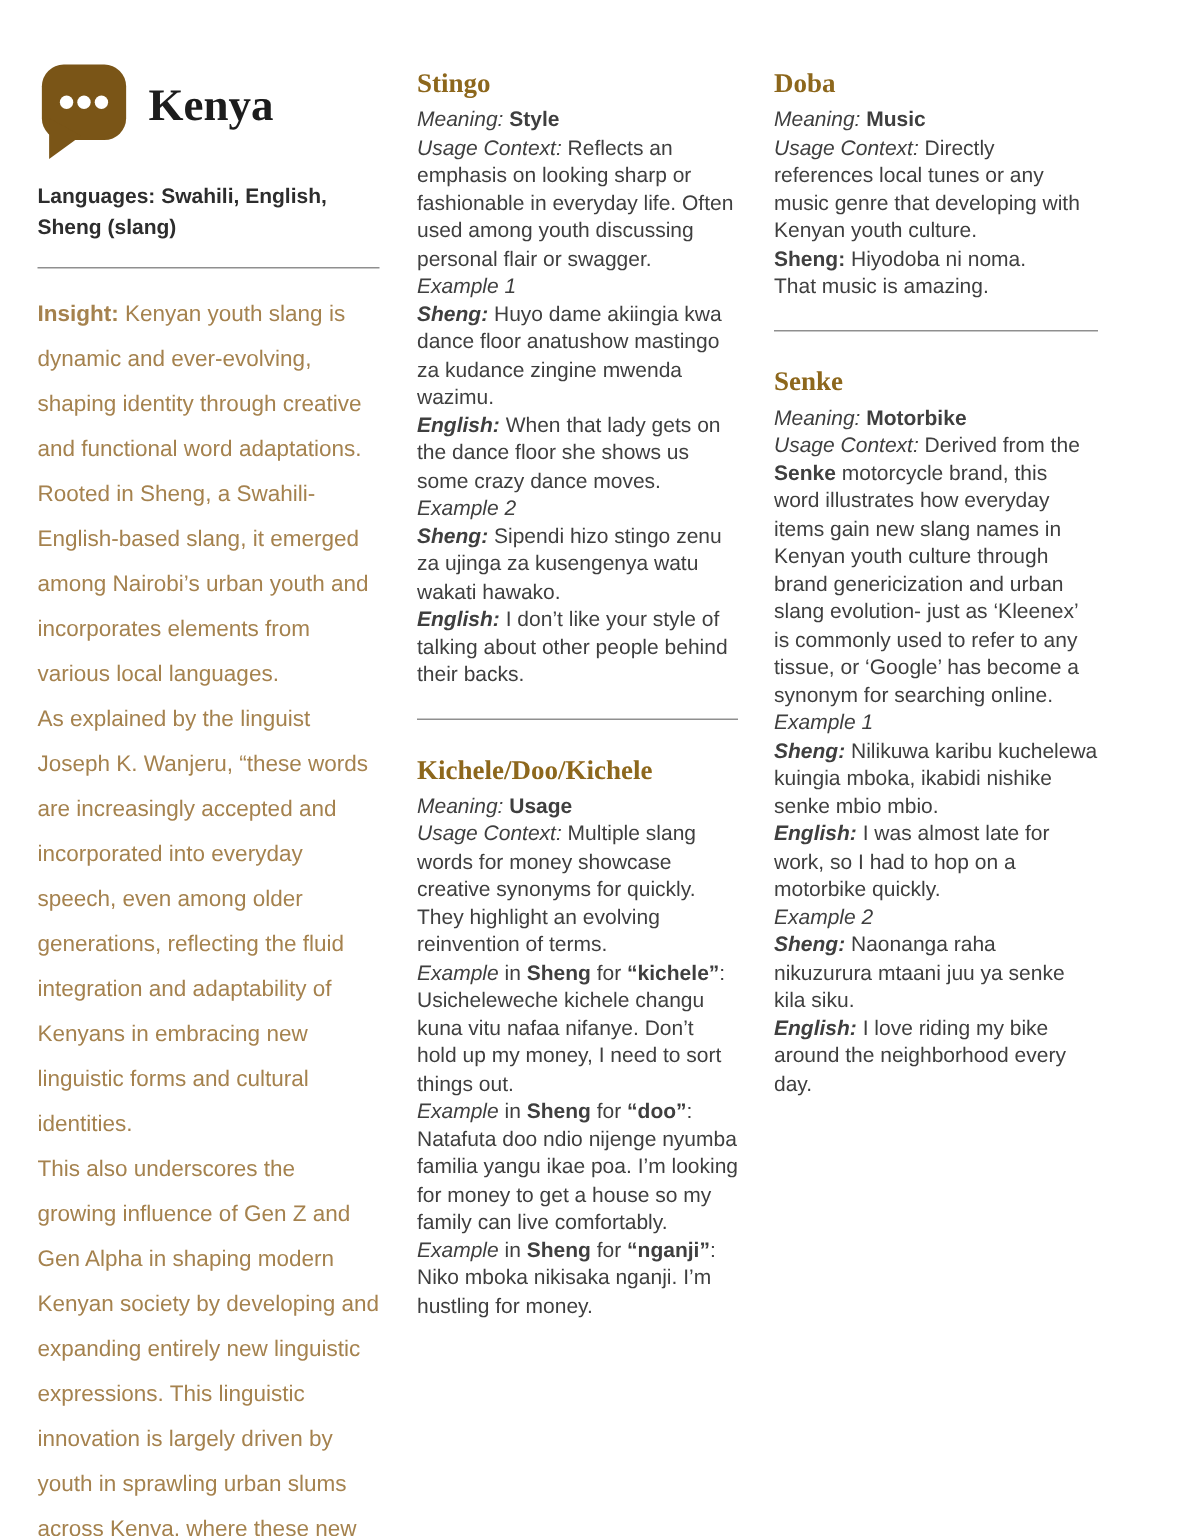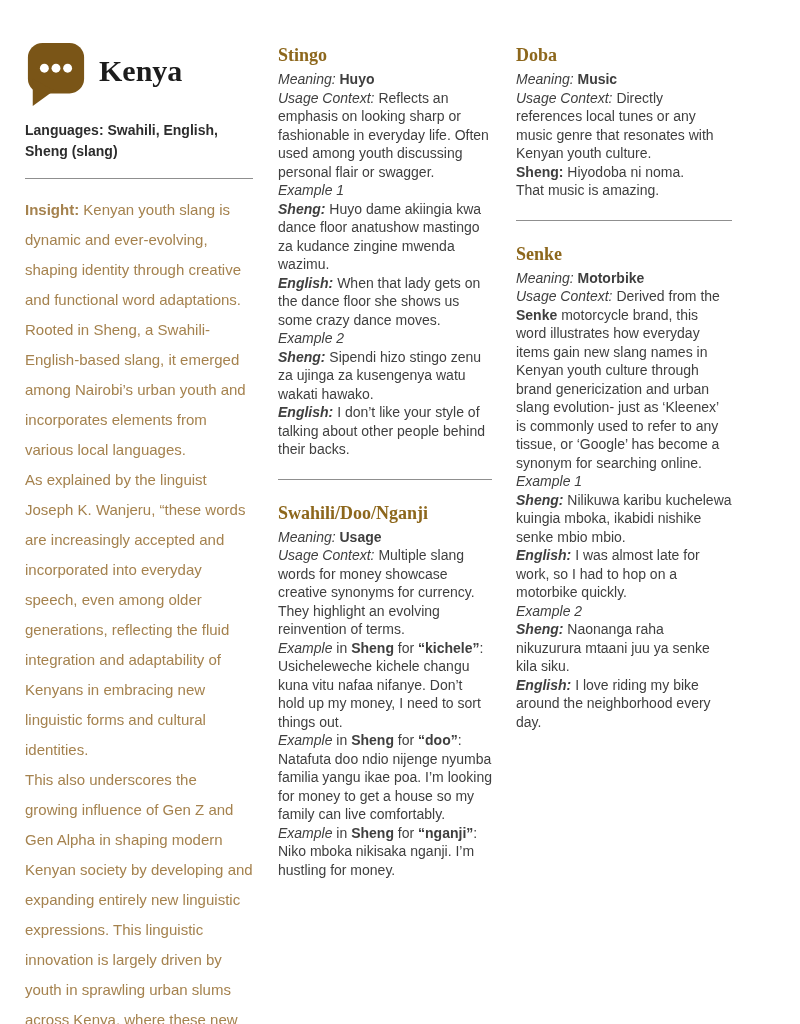--- a/index.html
+++ b/index.html
@@ -81,60 +81,60 @@
       <p>As explained by the linguist Joseph K. Wanjeru, “these words are increasingly accepted and incorporated into everyday speech, even among older generations, reflecting the fluid integration and adaptability of Kenyans in embracing new linguistic forms and cultural identities.</p>
       <p>This also underscores the growing influence of Gen Z and Gen Alpha in shaping modern Kenyan society by developing and expanding entirely new linguistic expressions. This linguistic innovation is largely driven by youth in sprawling urban slums across Kenya, where these new expressions originate before spreading nationwide. Their dissemination is facilitated primarily through a vibrant music scene, the matatu culture (city transport buses), and peer interactions in everyday life.”</p>
     </div>
   </div>
 
   <div class="col-mid body-txt">
 
     <div>
       <h2 class="entry-title">Stingo</h2>
 
-      <p class="line mt-title"><span class="it">Meaning:</span> <span class="b">Huyo</span></p>
+      <p class="line mt-title"><span class="it">Meaning:</span> <span class="b">Style</span></p>
 
       <p class="line mt-gap"><span class="it">Usage Context:</span> <span>Reflects an emphasis on looking sharp or fashionable in everyday life. Often used among youth discussing personal flair or swagger.</span></p>
 
       <p class="line mt-gap it">Example 1</p>
       <p class="line"><span class="bi">Sheng:</span> <span>Huyo dame akiingia kwa dance floor anatushow mastingo za kudance zingine mwenda wazimu.</span></p>
       <p class="line"><span class="bi">English:</span> <span>When that lady gets on the dance floor she shows us some crazy dance moves.</span></p>
       <p class="line it">Example 2</p>
       <p class="line"><span class="bi">Sheng:</span> <span>Sipendi hizo stingo zenu za ujinga za kusengenya watu wakati hawako.</span></p>
       <p class="line"><span class="bi">English:</span> <span>I don’t like your style of talking about other people behind their backs.</span></p>
     </div>
 
     <hr class="divider-col">
 
     <div>
-      <h2 class="entry-title">Swahili/Doo/Nganji</h2>
+      <h2 class="entry-title">Kichele/Doo/Kichele</h2>
 
       <p class="line mt-title"><span class="it">Meaning:</span> <span class="b">Usage</span></p>
 
-      <p class="line mt-gap"><span class="it">Usage Context:</span> <span>Multiple slang words for money showcase creative synonyms for currency. They highlight an evolving reinvention of terms.</span></p>
+      <p class="line mt-gap"><span class="it">Usage Context:</span> <span>Multiple slang words for money showcase creative synonyms for quickly. They highlight an evolving reinvention of terms.</span></p>
 
       <p class="line mt-gap"><span class="it">Example</span><span> in </span><span class="b">Sheng</span><span> for </span><span class="b">“kichele”</span><span>:</span></p>
       <p class="line">Usicheleweche kichele changu kuna vitu nafaa nifanye. Don’t hold up my money, I need to sort things out.</p>
 
       <p class="line"><span class="it">Example</span><span> in </span><span class="b">Sheng</span><span> for </span><span class="b">“doo”</span><span>:</span></p>
       <p class="line">Natafuta doo ndio nijenge nyumba familia yangu ikae poa. I’m looking for money to get a house so my family can live comfortably.</p>
 
       <p class="line"><span class="it">Example</span><span> in </span><span class="b">Sheng</span><span> for </span><span class="b">“nganji”</span><span>:</span></p>
       <p class="line">Niko mboka nikisaka nganji. I’m hustling for money.</p>
     </div>
   </div>
 
   <div class="col-right body-txt">
 
     <div>
       <h2 class="entry-title">Doba</h2>
 
       <p class="line mt-title"><span class="it">Meaning:</span> <span class="b">Music</span></p>
 
-      <p class="line mt-gap"><span class="it">Usage Context:</span> <span>Directly references local tunes or any music genre that resonates with Kenyan youth culture.</span></p>
+      <p class="line mt-gap"><span class="it">Usage Context:</span> <span>Directly references local tunes or any music genre that developing with Kenyan youth culture.</span></p>
 
       <p class="line mt-gap"><span class="b">Sheng:</span> <span>Hiyodoba ni noma.</span></p>
       <p class="line">That music is amazing.</p>
     </div>
 
     <hr class="divider-col">
 
     <div>
       <h2 class="entry-title">Senke</h2>
 

